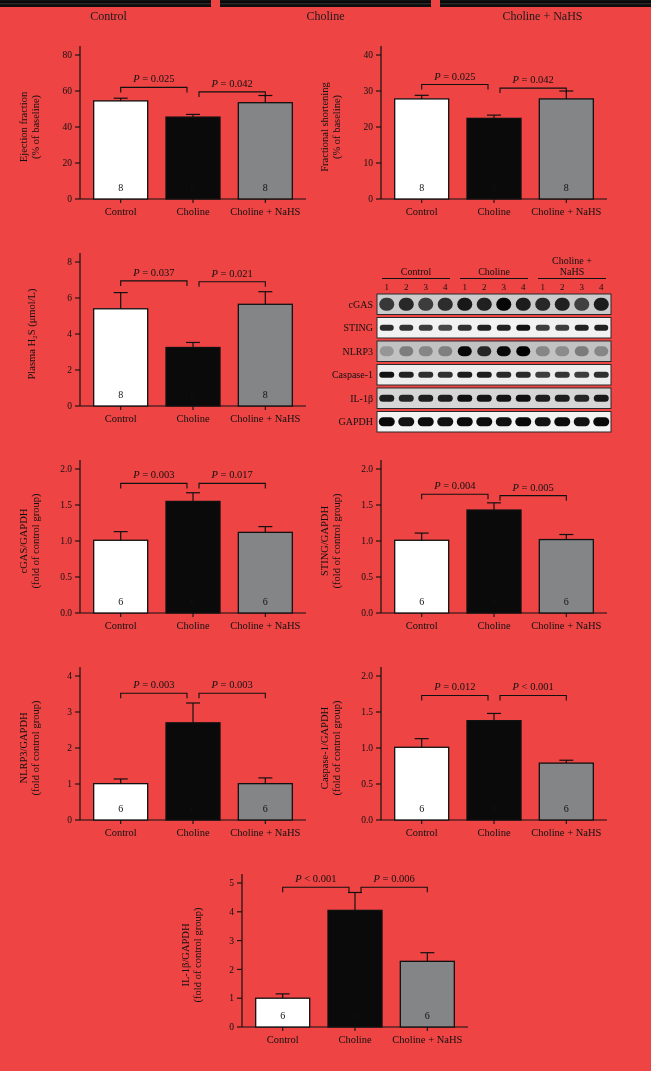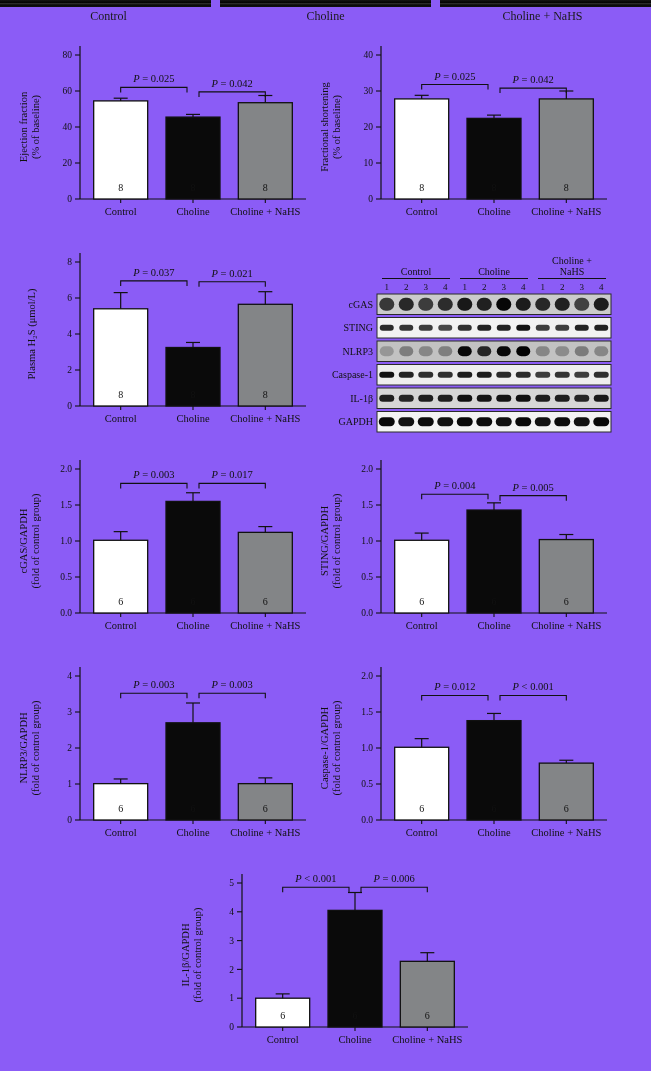--- a/index.html
+++ b/index.html
@@ -1,19 +1,19 @@
 <!DOCTYPE html>
 <html><head>
 <meta charset="utf-8">
 <style>
   html,body{margin:0;padding:0;background:#ffffff;}
   .page{
     position:relative;
     width:651px;height:1071px;
-    background:#8b5cf6;
+    background:#ef4444;
     font-family:"Liberation Serif", serif;
     color:#111;
     overflow:hidden;
   }
   .echo-row{display:flex;gap:9px;height:7px;}
   .echo-strip{
     flex:1;
     background:linear-gradient(to bottom,#161616 0%,#040404 35%,#303030 52%,#0a0a0a 70%,#111 100%);
   }
   .echo-labels{display:flex;margin-top:2px;}

